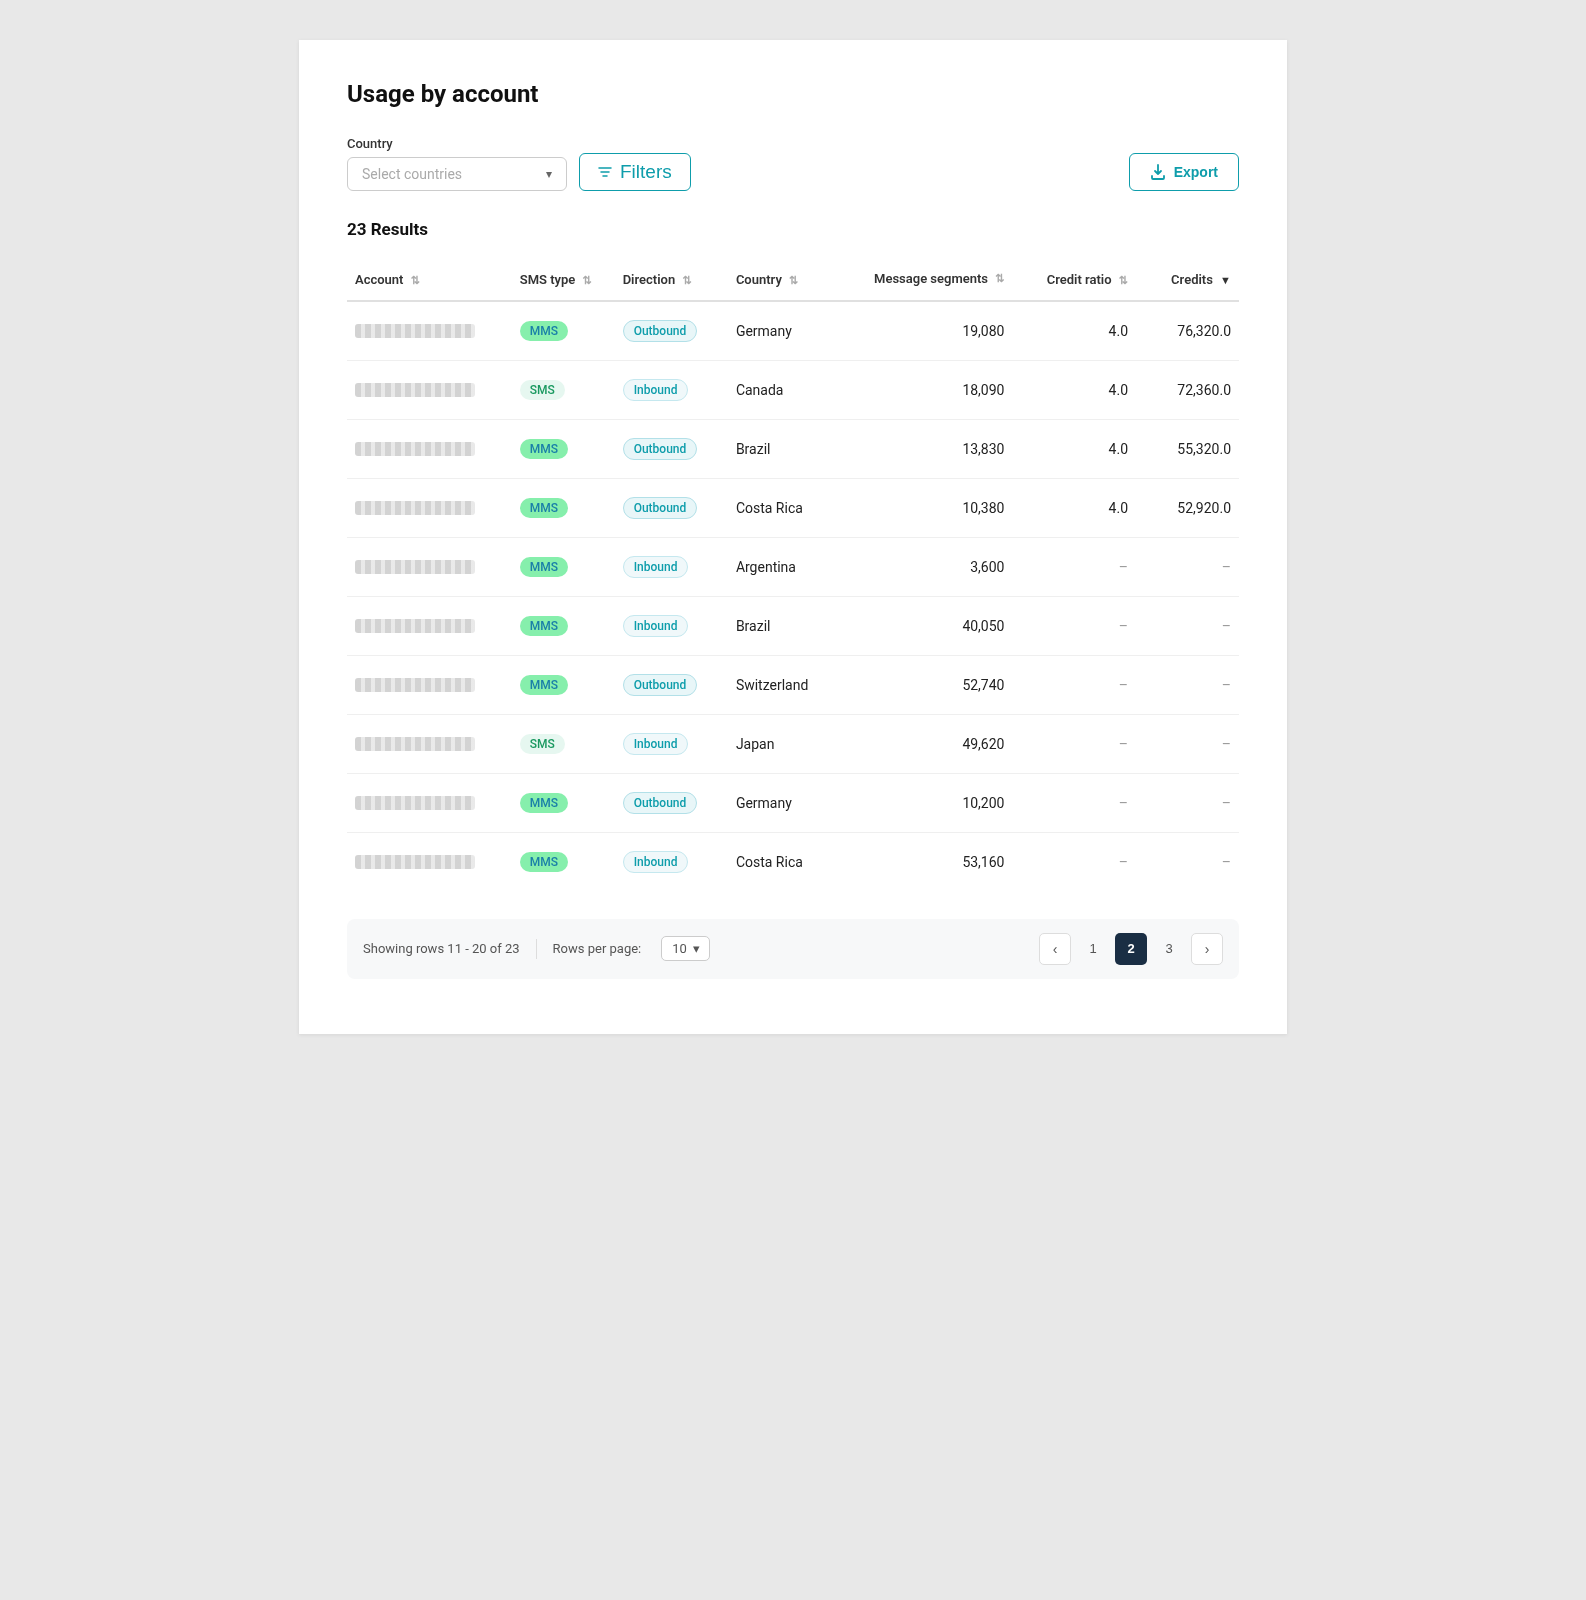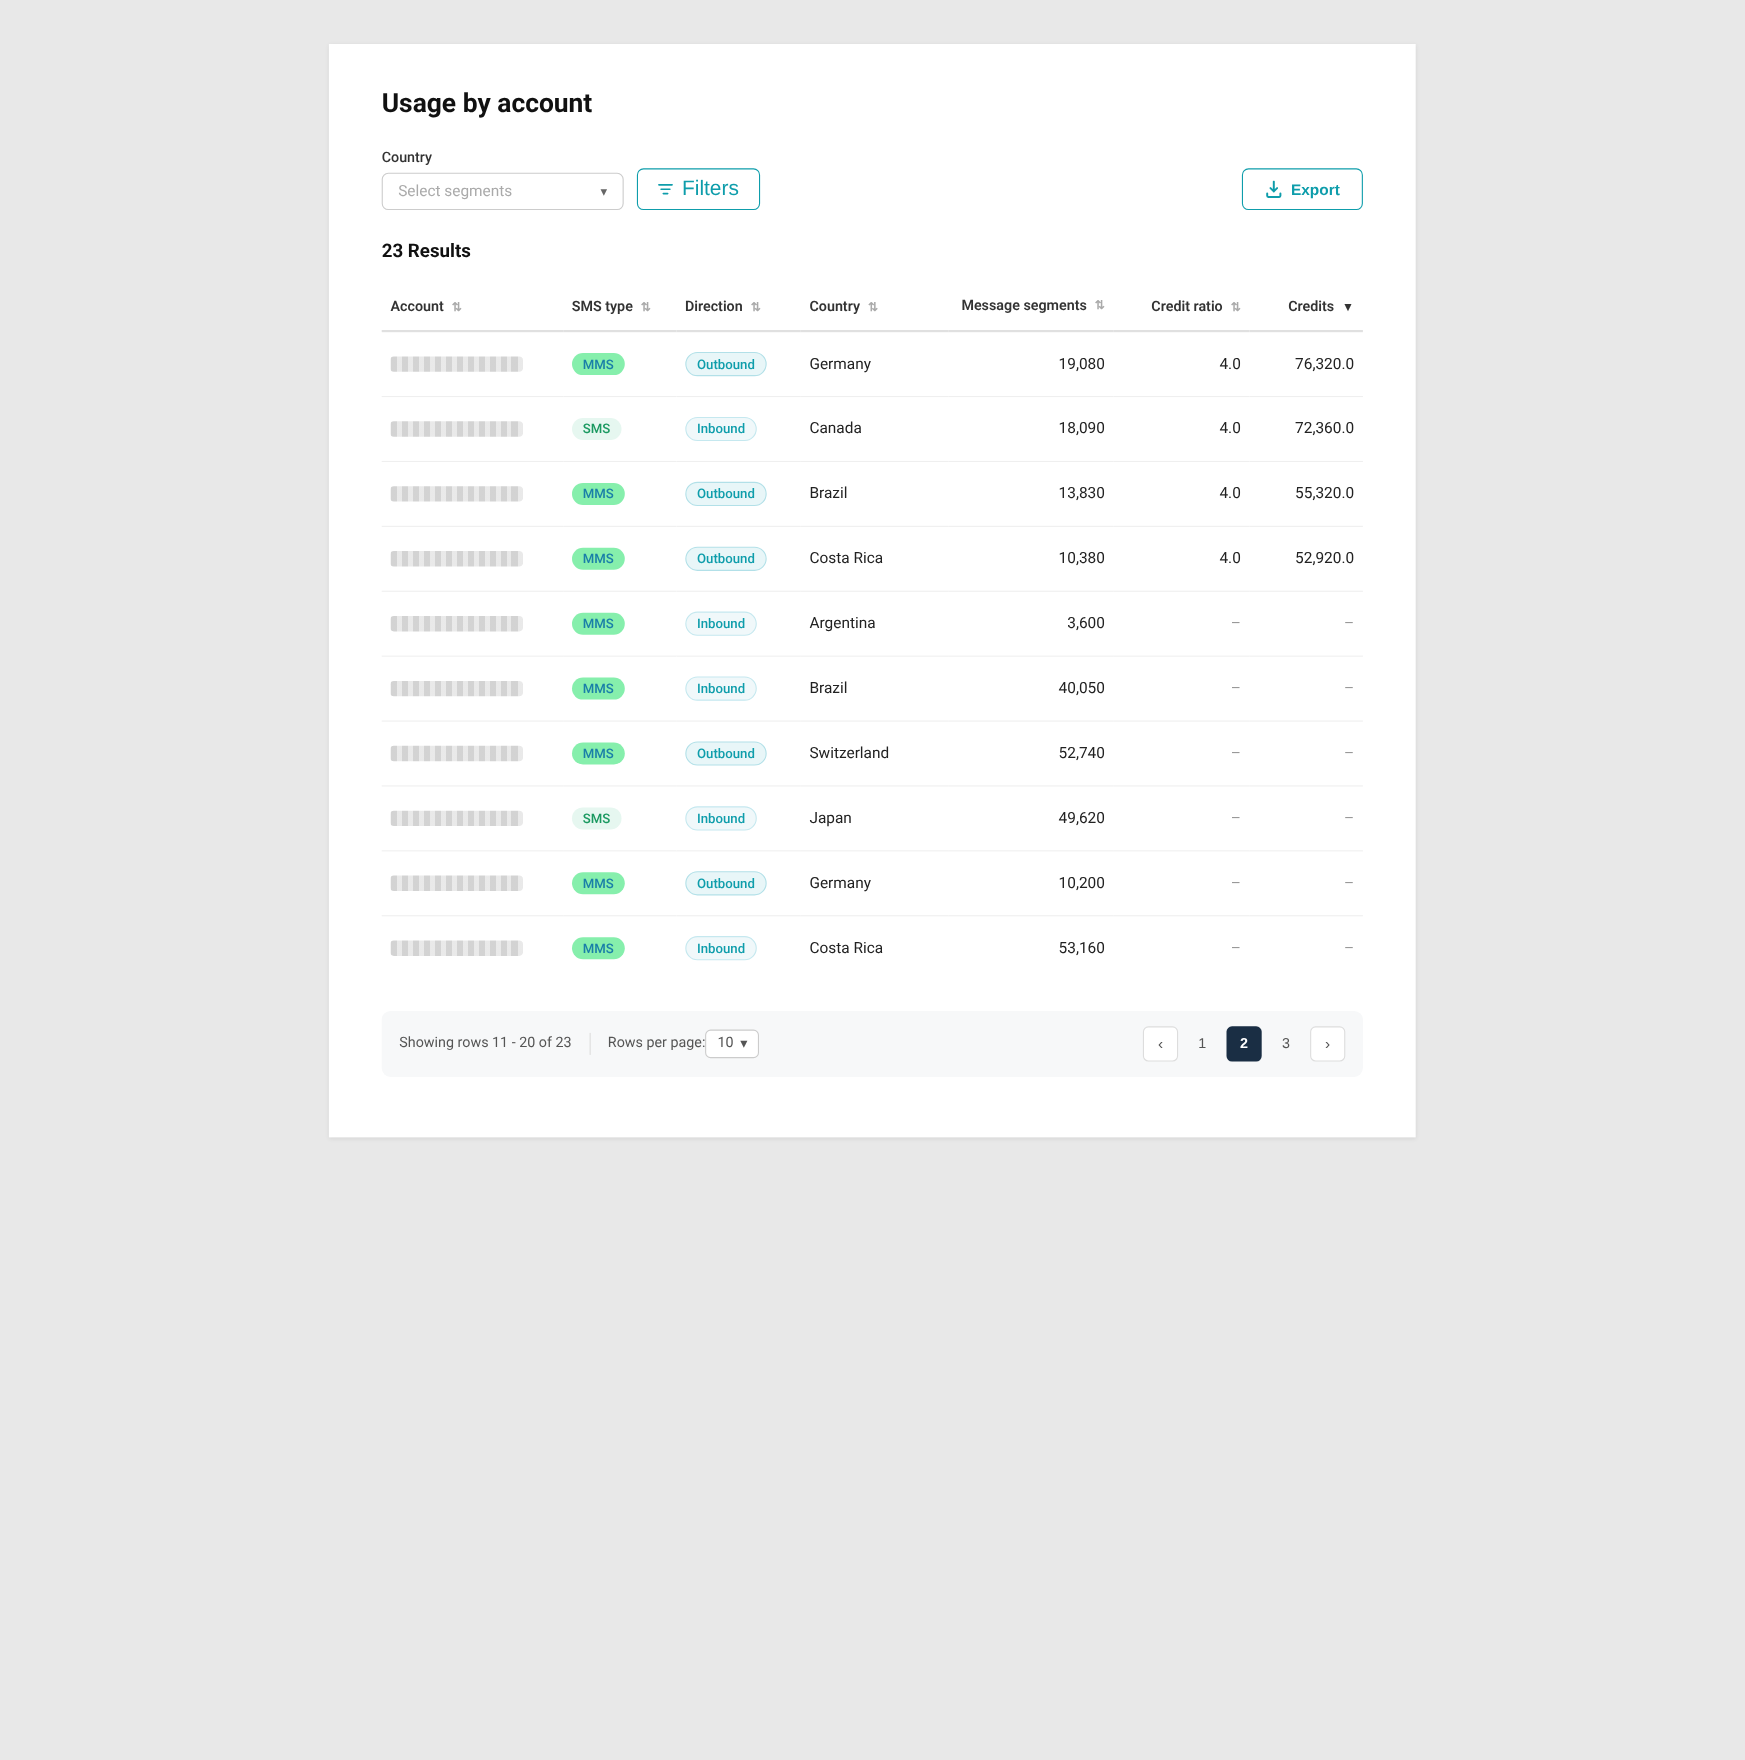--- a/index.html
+++ b/index.html
@@ -188,21 +188,21 @@
       color: #555;
     }
     .pagination-left {
       display: flex;
       align-items: center;
       gap: 16px;
     }
     .rows-per-page {
       display: flex;
       align-items: center;
-      gap: 0;
+      gap: 20px;
     }
     .rows-select {
       border: 1px solid #ccc;
       border-radius: 5px;
       padding: 4px 10px;
       background: #fff;
       font-size: 13px;
       cursor: pointer;
       display: flex;
       align-items: center;
@@ -257,21 +257,21 @@
 </head>
 <body>
 
 <div class="card">
   <h1 class="page-title">Usage by account</h1>
 
   <div class="filters-row">
     <div class="filter-group">
       <span class="filter-label">Country</span>
       <div class="country-select">
-        <span>Select segments</span>
+        <span>Select countries</span>
         <span class="chevron">▾</span>
       </div>
     </div>
     <button class="filters-btn">
       <svg width="14" height="14" viewBox="0 0 14 14" fill="none">
         <line x1="1" y1="3" x2="13" y2="3" stroke="#0e9dab" stroke-width="1.5" stroke-linecap="round"></line>
         <line x1="3" y1="7" x2="11" y2="7" stroke="#0e9dab" stroke-width="1.5" stroke-linecap="round"></line>
         <line x1="5" y1="11" x2="9" y2="11" stroke="#0e9dab" stroke-width="1.5" stroke-linecap="round"></line>
       </svg>
       <span>Filters</span>

